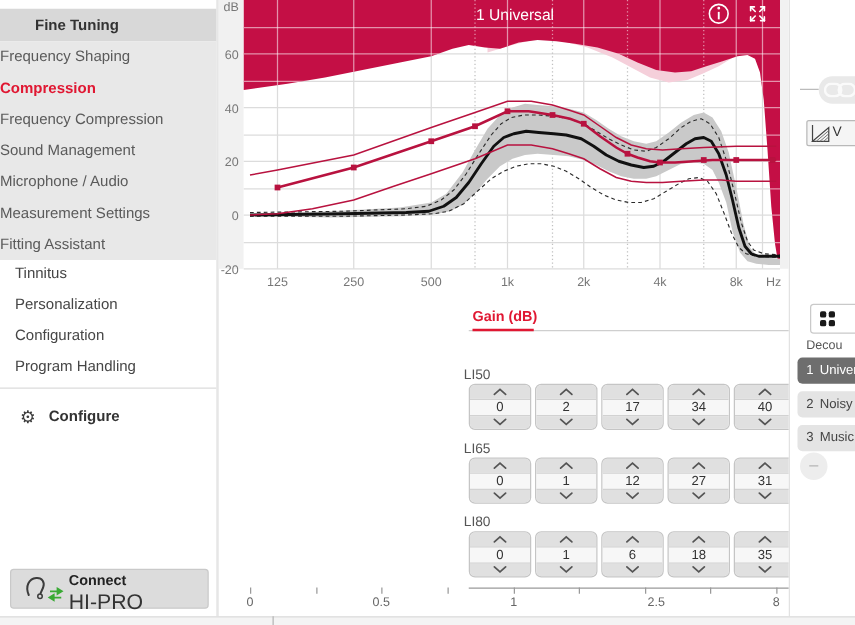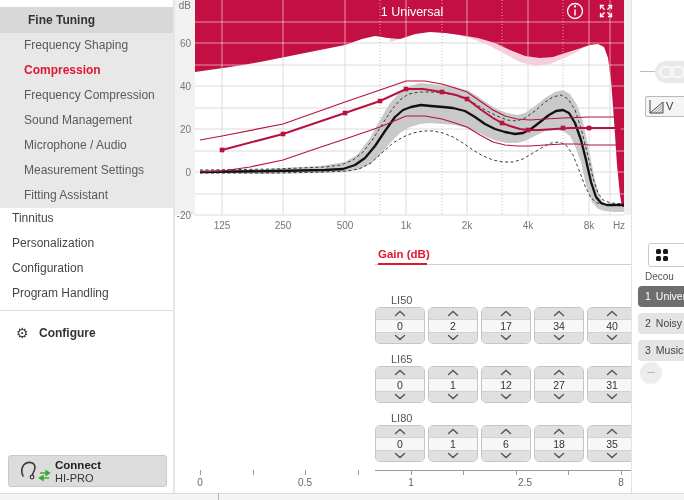--- a/index.html
+++ b/index.html
@@ -3,41 +3,41 @@
 <meta charset="utf-8">
 <style>
   html,body{margin:0;padding:0;background:#fff;}
   .screen{position:relative;width:684px;height:500px;background:#ffffff;overflow:hidden;
           font-family:"Liberation Sans","DejaVu Sans",sans-serif;color:#333;}
   
   .sidebar{position:absolute;left:0;top:0;width:173px;height:500px;background:#fff;border-right:2px solid #e6e6e6;}
   .sb-header{position:absolute;left:0;top:7px;width:173px;height:26px;line-height:26px;background:#d8d8d8;
              padding-left:28px;box-sizing:border-box;font-size:12px;font-weight:bold;color:#333;cursor:pointer;}
   .sb-sub{position:absolute;left:0;top:33px;width:173px;height:175px;background:#e8e8e8;}
-  .sb-sub .sb-item{height:25px;line-height:25px;padding-left:24px;font-size:12px;color:#5a5a5a;cursor:pointer;}
+  .sb-sub .sb-item{height:25px;line-height:25px;font-size:12px;color:#5a5a5a;cursor:pointer;}
   .sb-sub .sb-item.active{color:#e01732;font-weight:bold;}
   .sb-item.lvl1{position:absolute;left:0;width:173px;height:25px;line-height:25px;padding-left:12px;
                 box-sizing:border-box;font-size:12px;color:#464646;cursor:pointer;}
   .sb-divider{position:absolute;left:0;top:310px;width:173px;height:1px;background:#dcdcdc;}
   .sb-configure{position:absolute;left:0;top:320px;width:173px;height:26px;line-height:26px;cursor:pointer;}
   .sb-configure .gear{position:absolute;left:16px;top:0;font-size:14px;color:#3c3c3c;}
   .sb-configure .cfg-label{position:absolute;left:39px;top:0;font-size:12px;font-weight:bold;color:#333;}
   .connect-btn{position:absolute;left:8px;top:455px;width:157px;height:30px;background:#dcdcdc;border:1px solid #c9c9c9;
                border-radius:3px;cursor:pointer;}
   .connect-btn .c-title{position:absolute;left:46px;top:3px;font-size:11.5px;font-weight:bold;color:#222;}
-  .connect-btn .c-sub{position:absolute;left:46px;top:16px;font-size:11px;color:#333;}
+  .connect-btn .c-sub{position:absolute;left:46px;top:16px;font-size:17px;color:#333;}
   .connect-btn svg{position:absolute;left:9px;top:4px;}
   
   .main{position:absolute;left:175px;top:0;width:456px;height:500px;}
   .chart-svg{position:absolute;left:0;top:0;width:456px;height:235px;font-family:"Liberation Sans","DejaVu Sans",sans-serif;}
   .gain-tab{position:absolute;left:203px;top:248px;font-size:11.5px;font-weight:bold;color:#e01732;cursor:pointer;}
   .tab-line{position:absolute;left:200px;top:264px;width:430px;height:1px;background:#cfcfcf;}
   .tab-underline{position:absolute;left:203px;top:263px;width:49px;height:2px;background:#e01732;}
   .handles-label{position:absolute;left:440px;top:274px;width:100px;text-align:right;font-size:12px;color:#444;}
-  .row-label{position:absolute;left:216px;font-size:11px;color:#555;text-align:center;}
+  .row-label{position:absolute;left:196px;font-size:11px;color:#555;text-align:center;}
   .row-label.r0{top:294px}.row-label.r1{top:353px}.row-label.r2{top:412px}
   .stepper-row{position:absolute;left:200px;width:421px;display:flex;gap:3px;}
   .stepper-row.r0{top:307px}.stepper-row.r1{top:366px}.stepper-row.r2{top:425px}
   .cell{width:50px;height:37px;box-sizing:border-box;border:1px solid #c5c5c5;border-radius:5px;
         background:#f7f7f7;display:flex;flex-direction:column;overflow:hidden;}
   .cell .st-btn{flex:1;background:#e0e0e0;display:flex;align-items:center;justify-content:center;cursor:pointer;}
   .cell .st-val{height:12px;line-height:12px;text-align:center;font-size:10.5px;color:#333;background:#f7f7f7;
                 border-top:1px solid #d2d2d2;border-bottom:1px solid #d2d2d2;}
   .freq-line{position:absolute;left:200px;top:470px;width:421px;height:1px;background:#9a9a9a;}
   .freq-tick{position:absolute;top:470px;width:1px;height:5px;background:#9a9a9a;}

